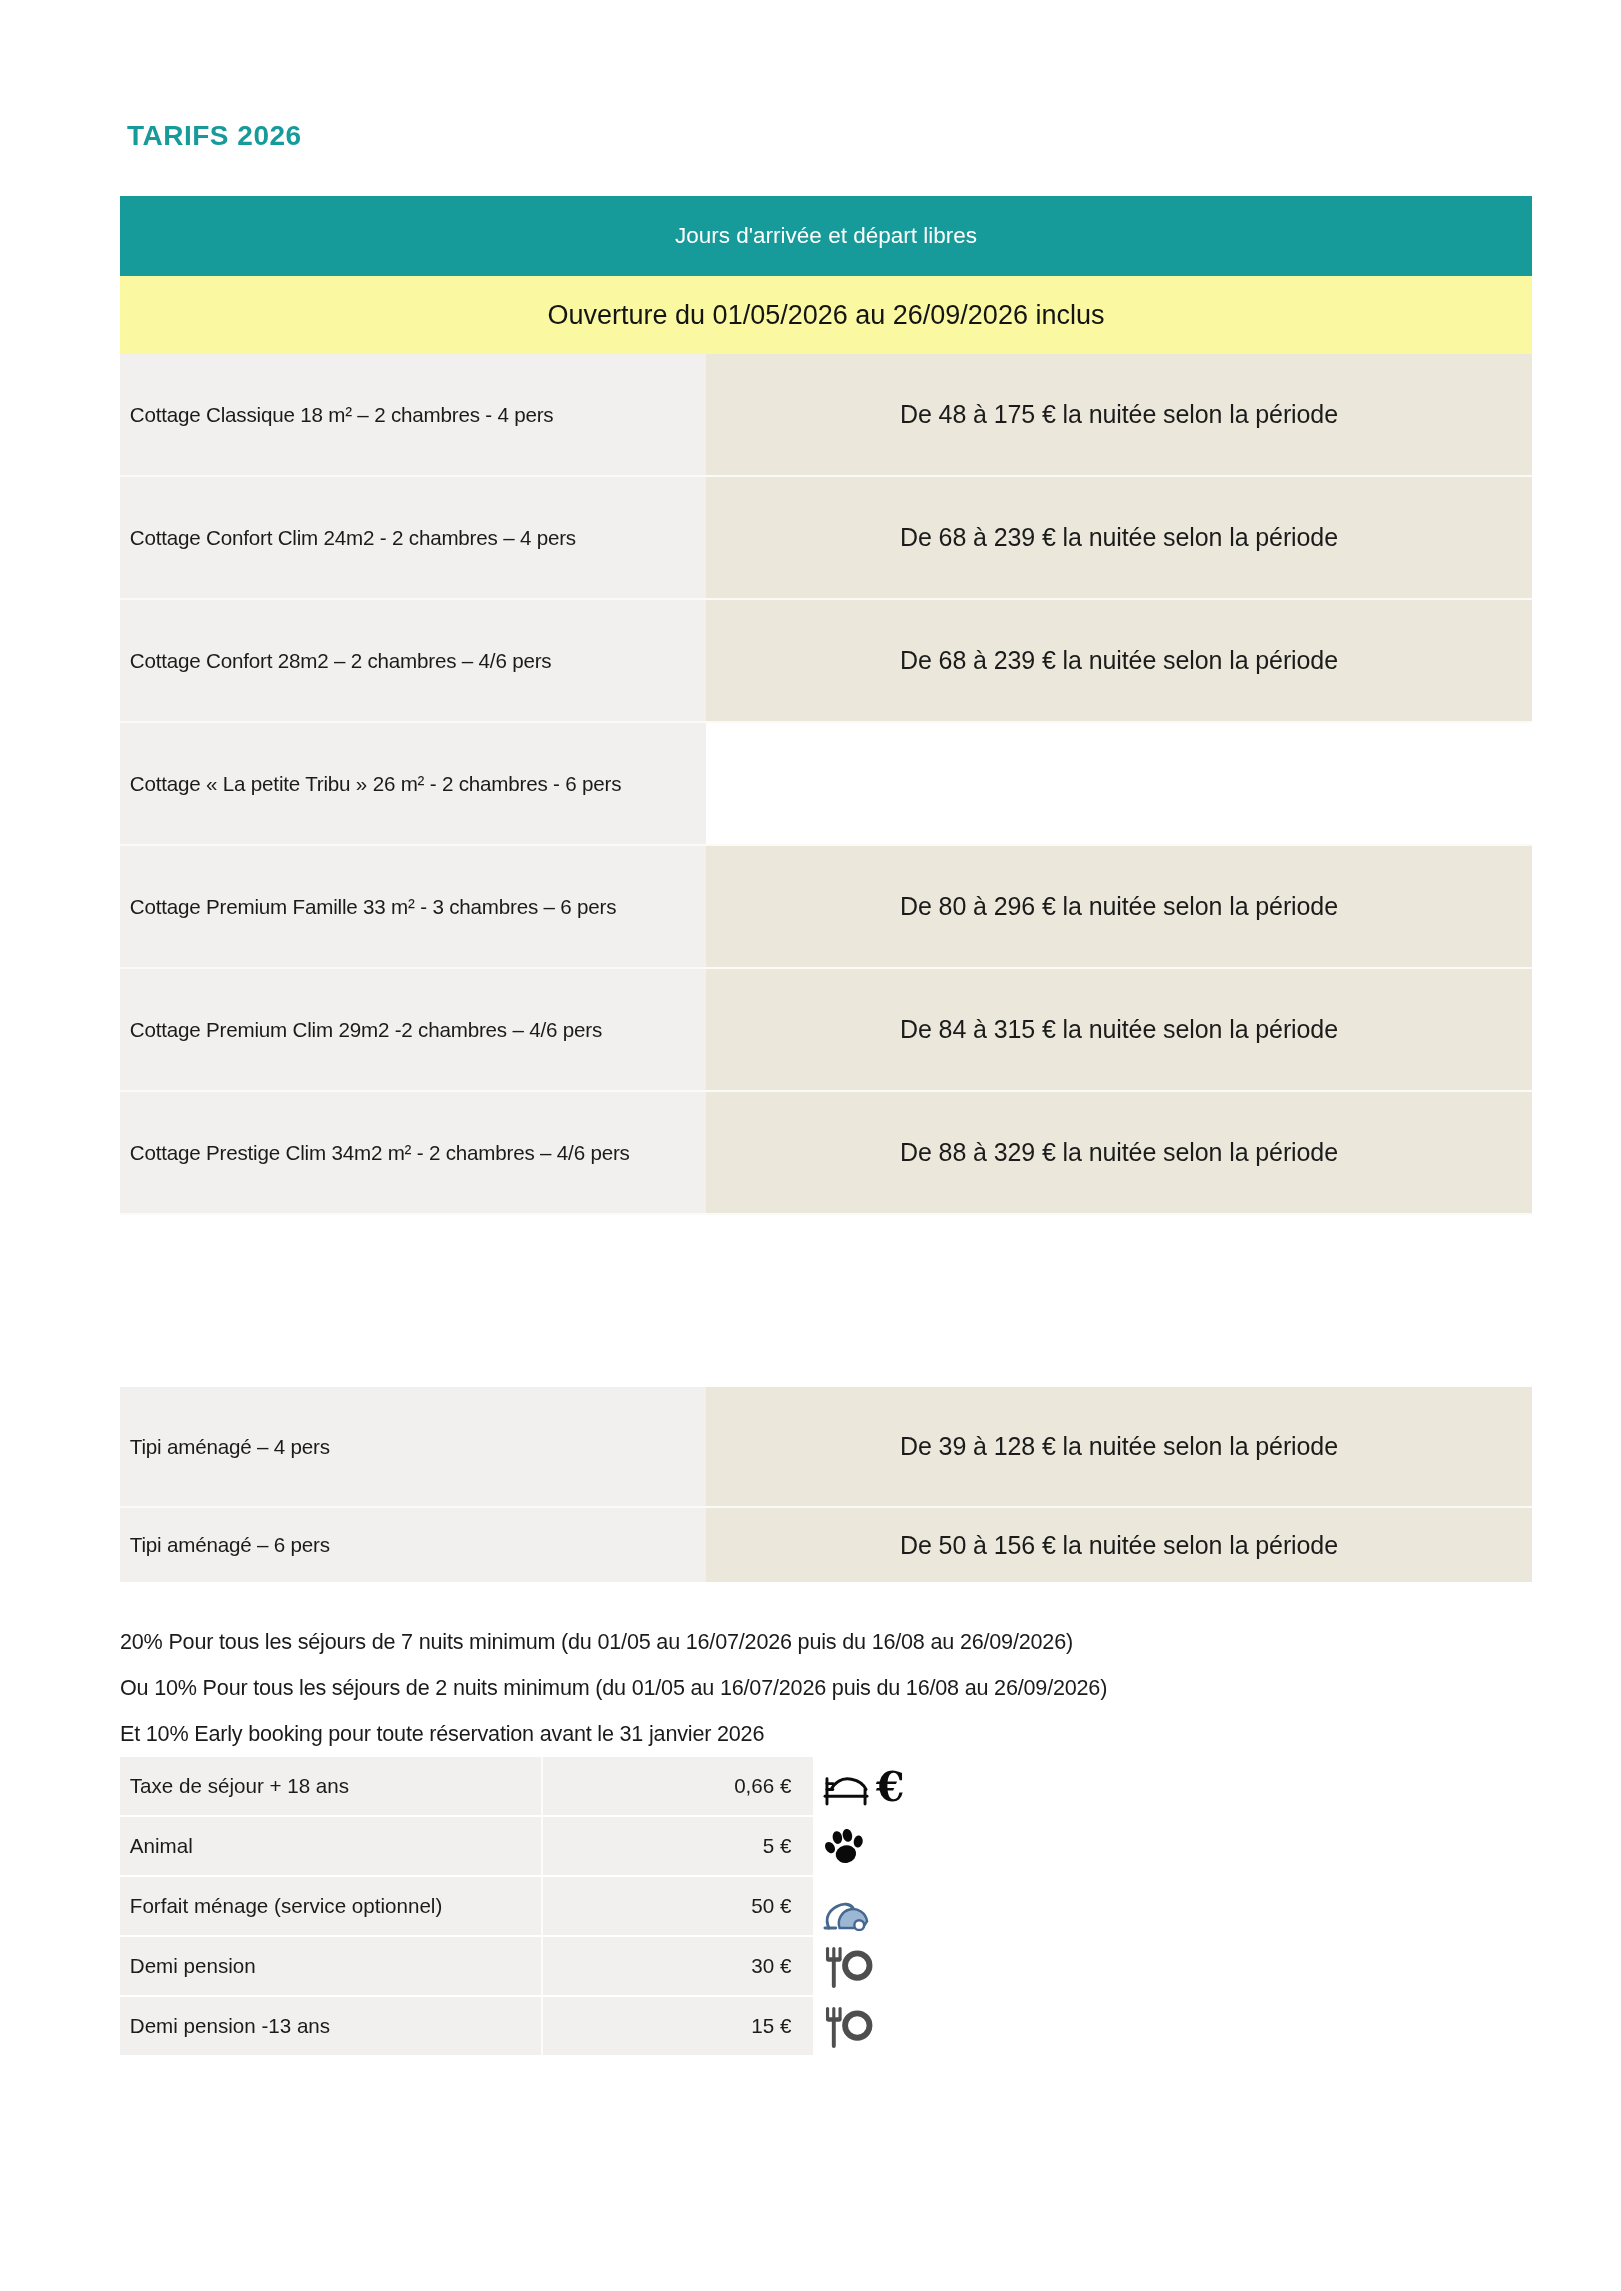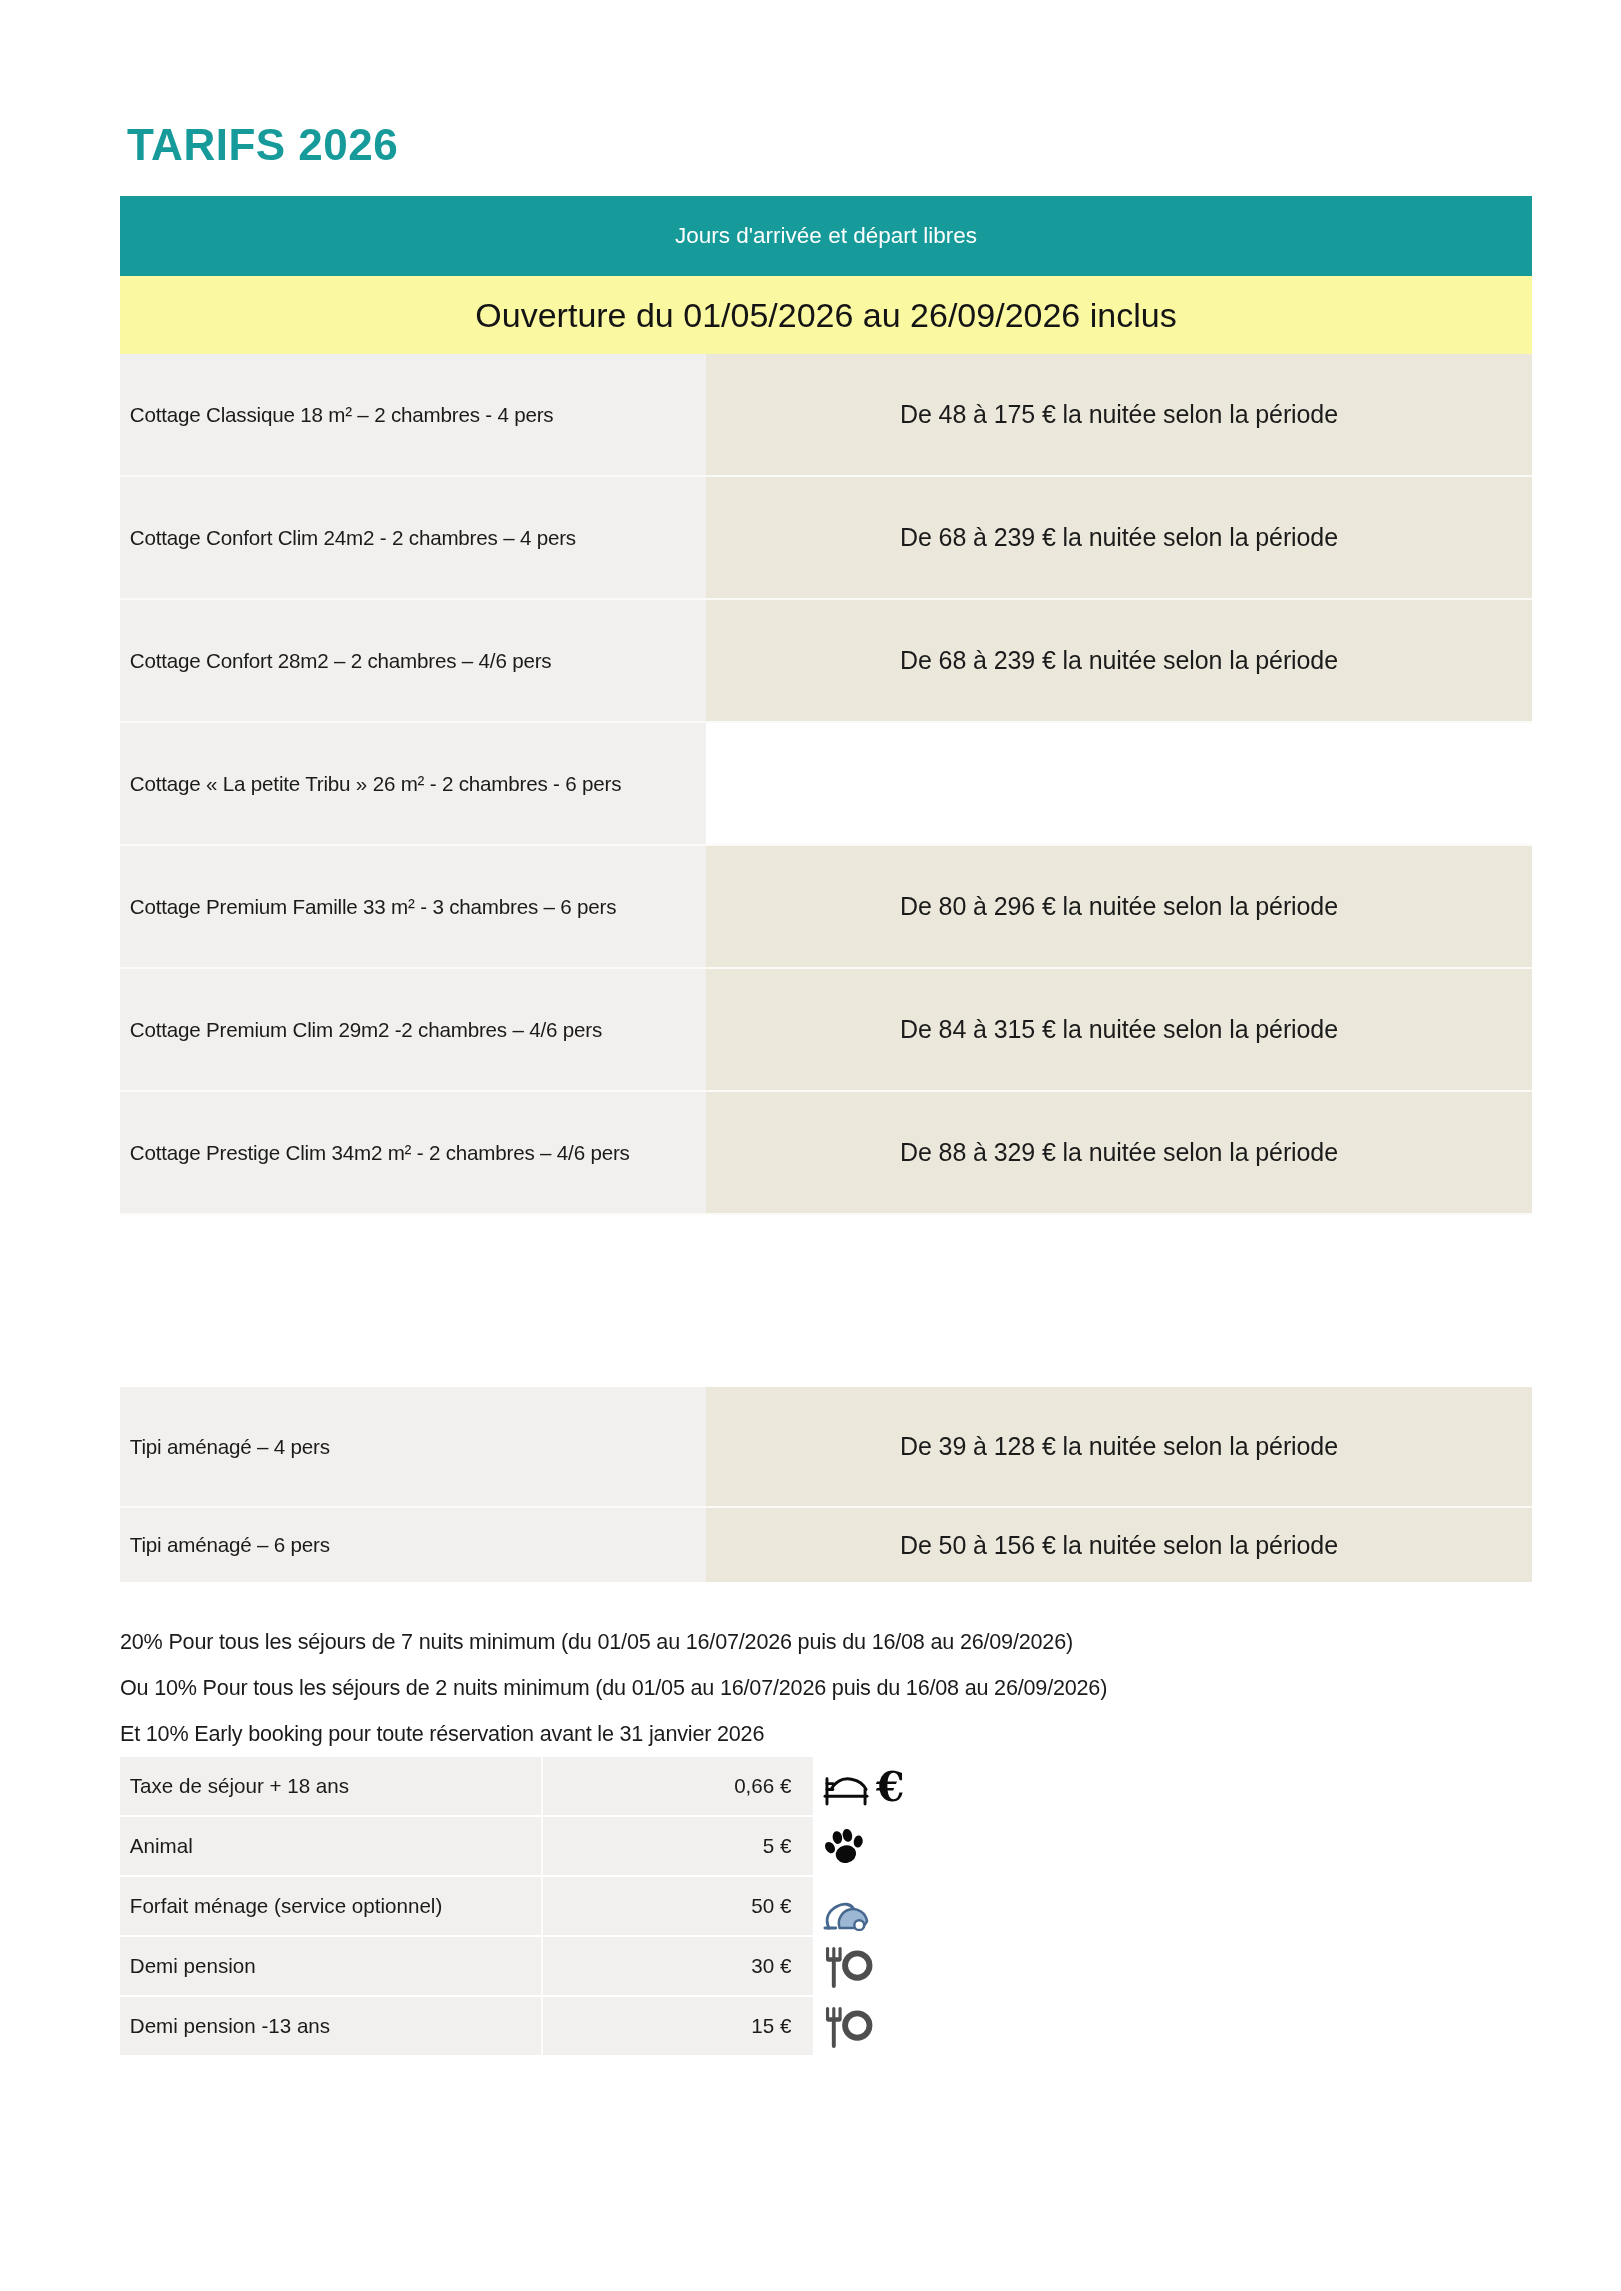--- a/index.html
+++ b/index.html
@@ -5,29 +5,29 @@
   html,body{margin:0;padding:0;}
   body{
     width:1621px;height:2292px;background:#ffffff;
     font-family:"Liberation Sans",sans-serif;color:#1b1b1b;
     -webkit-font-smoothing:antialiased;
   }
   .page{position:relative;width:1621px;height:2292px;overflow:hidden;background:#fff;}
 
   .title{
     position:absolute;left:127px;top:120px;margin:0;
-    font-size:44px;font-weight:bold;color:var(--teal,#179a9a);
+    font-size:28px;font-weight:bold;color:var(--teal,#179a9a);
     letter-spacing:0.5px;
   }
 
   .doc{position:absolute;left:120px;top:196px;width:1412px;}
 
   .banner{display:flex;align-items:center;justify-content:center;box-sizing:border-box;}
   .banner.teal{height:80px;background:var(--teal,#179a9a);color:#ffffff;font-size:22.5px;}
-  .banner.yellow{height:78px;background:var(--yellow,#fbf8a2);color:#141414;font-size:34px;}
+  .banner.yellow{height:78px;background:var(--yellow,#fbf8a2);color:#141414;font-size:27px;}
 
   .ptable{width:100%;}
   .prow{display:flex;height:123px;box-sizing:border-box;border-bottom:2.9px solid #fafaf7;}
   .prow:last-child{border-bottom:none;}
   .cell{display:flex;align-items:center;box-sizing:border-box;}
   .cell.label{
     width:41.5%;background:var(--row_gray,#f1f0ee);
     padding-left:9.8px;font-size:20.6px;letter-spacing:-0.2px;white-space:nowrap;
   }
   .cell.price{

